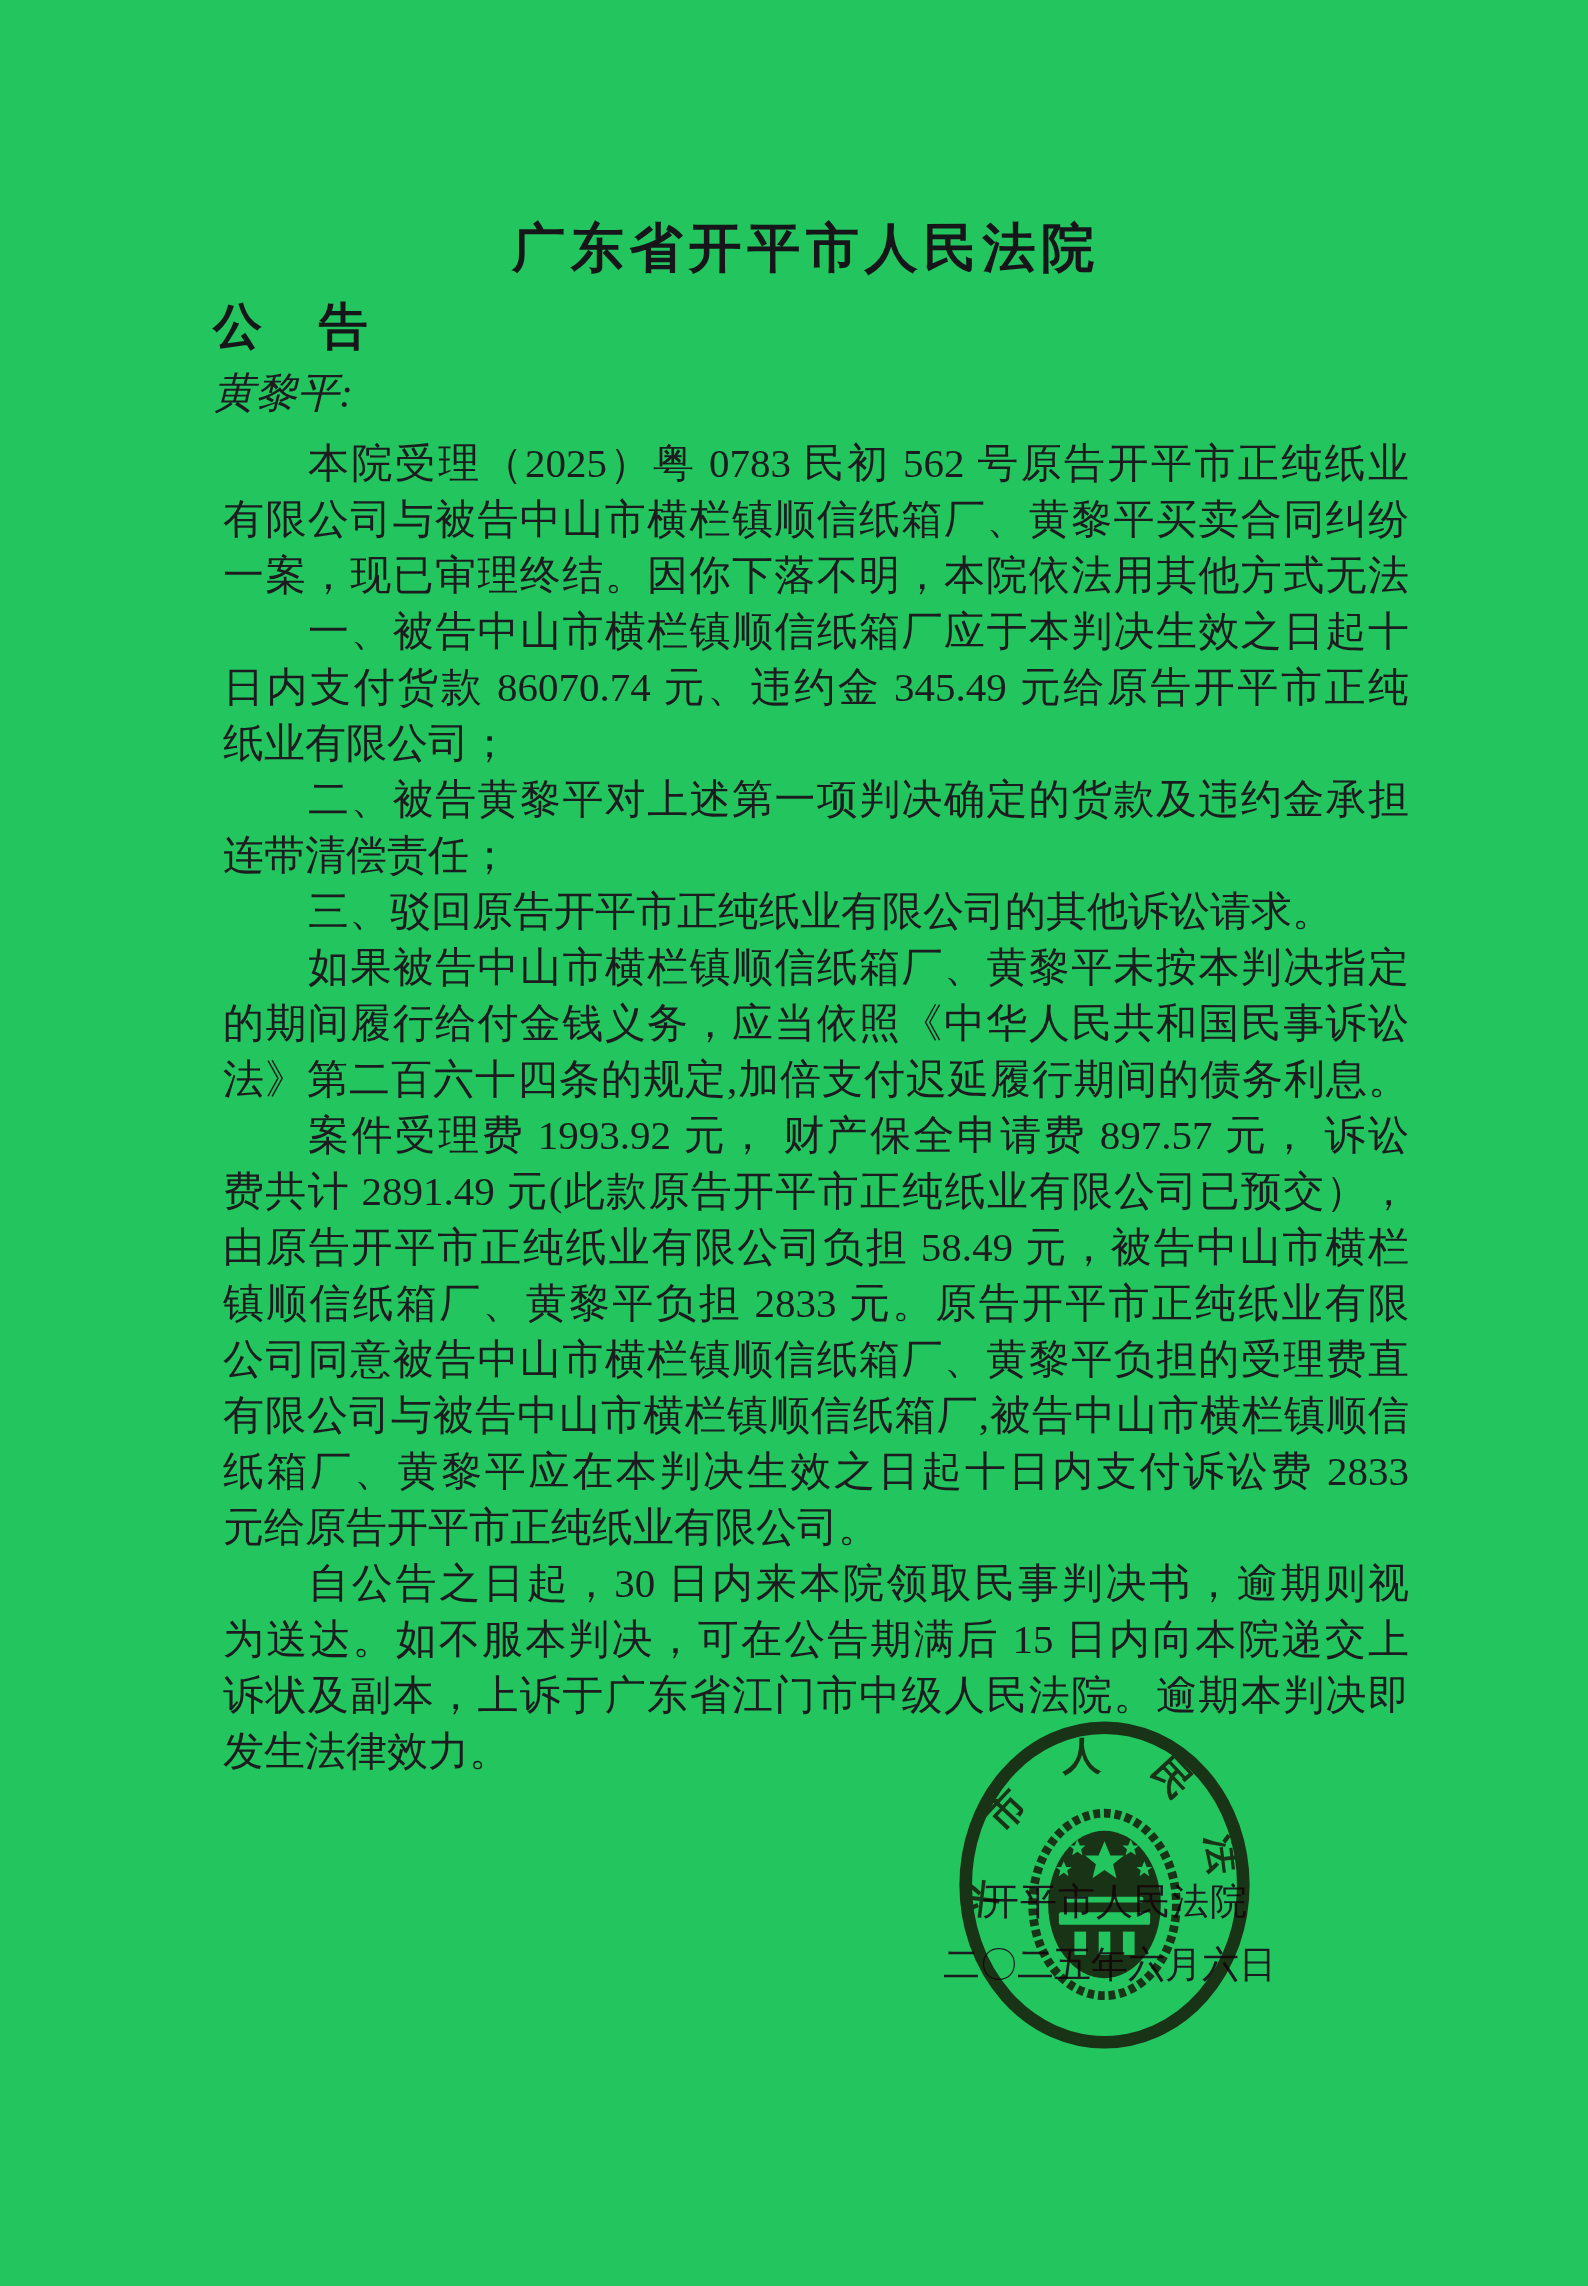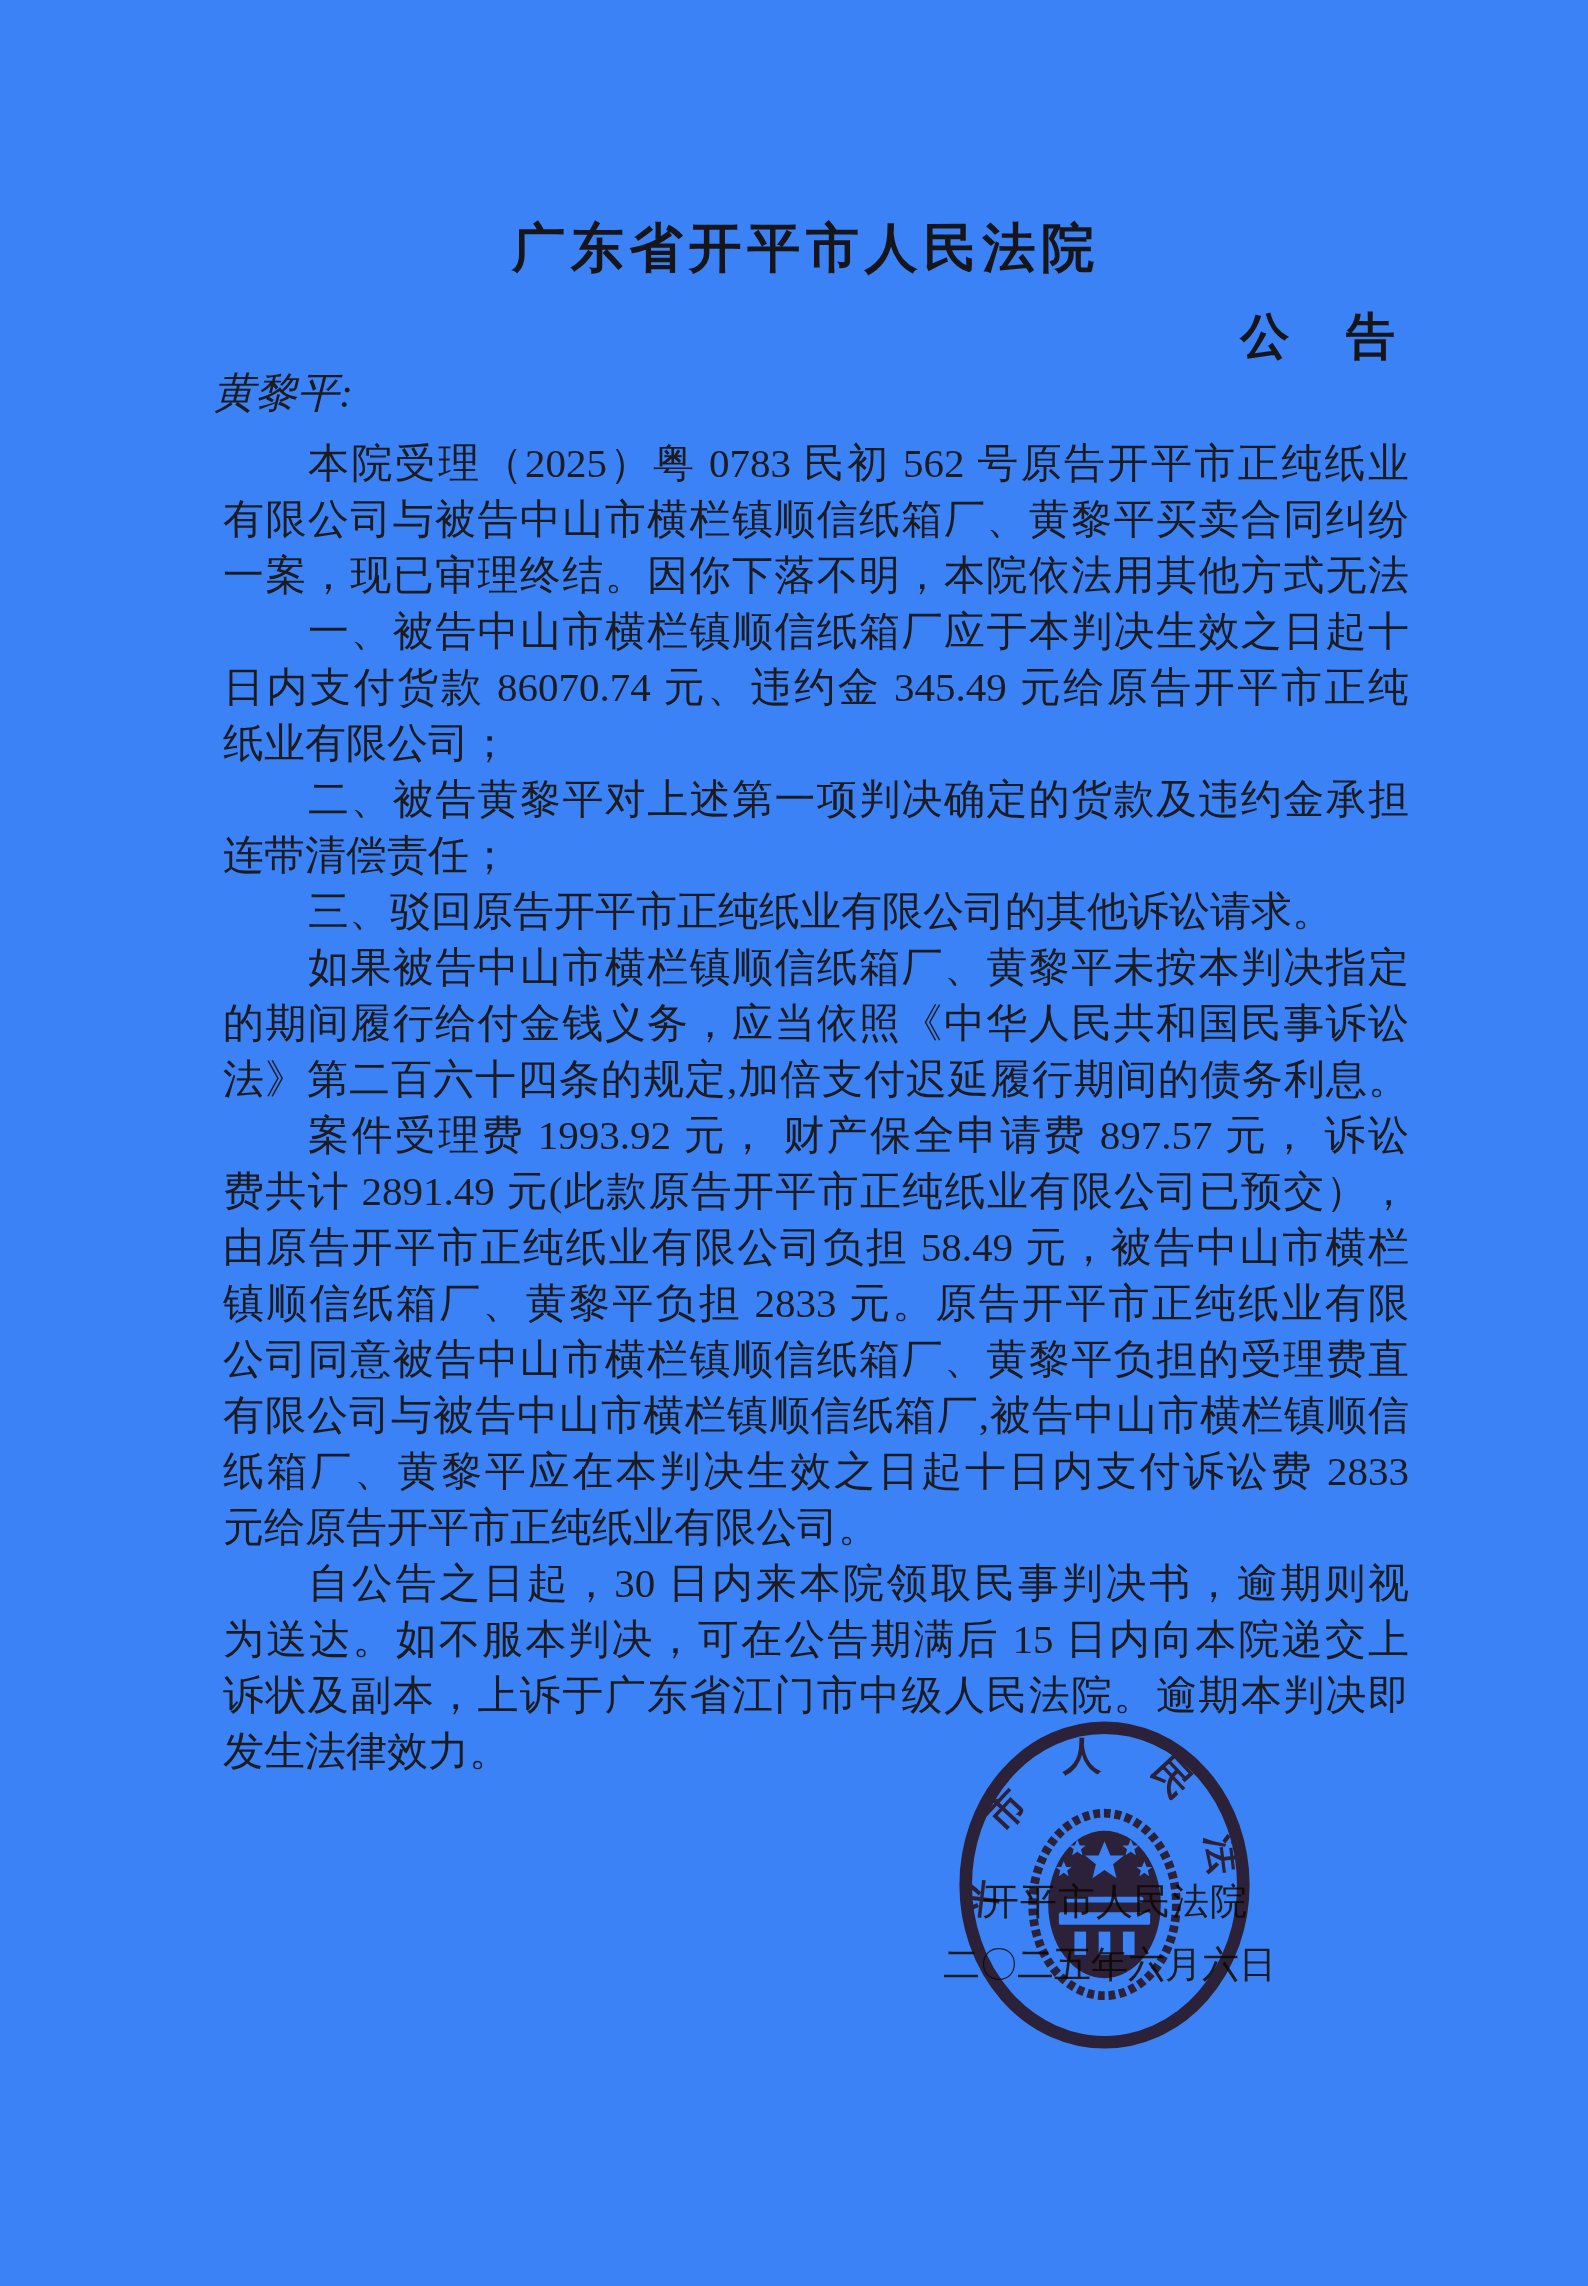--- a/index.html
+++ b/index.html
@@ -1,29 +1,29 @@
 <!DOCTYPE html>
 <html><head>
 <meta charset="utf-8">
 <style>
   html,body{margin:0;padding:0;background:#e8e8e8;}
   .page{
     position:relative;width:1588px;height:2286px;margin:0 auto;
-    background:#3b82f6;overflow:hidden;
+    background:#22c55e;overflow:hidden;
     font-family:"Liberation Serif","DejaVu Serif",serif;
     color:#1c1c20;
   }
   .doc-title{
     position:absolute;left:213px;top:213px;width:1186px;
     text-align:center;font-size:53px;font-weight:700;
     letter-spacing:5.8px;color:#15151a;white-space:nowrap;
   }
   .doc-subtitle{
-    position:absolute;left:213px;top:304px;width:1186px;
-    text-align:right;font-size:49px;font-weight:700;
+    position:absolute;left:213px;top:294px;width:1186px;
+    text-align:left;font-size:49px;font-weight:700;
     letter-spacing:3.9px;color:#15151a;white-space:nowrap;
   }
   .addressee{
     position:absolute;left:213px;top:365px;font-size:42px;font-style:italic;
   }
   .body-text{
     position:absolute;left:223px;top:435px;width:1186px;
     font-size:41px;
   }
   .line{height:56px;line-height:56px;text-align:left;}

